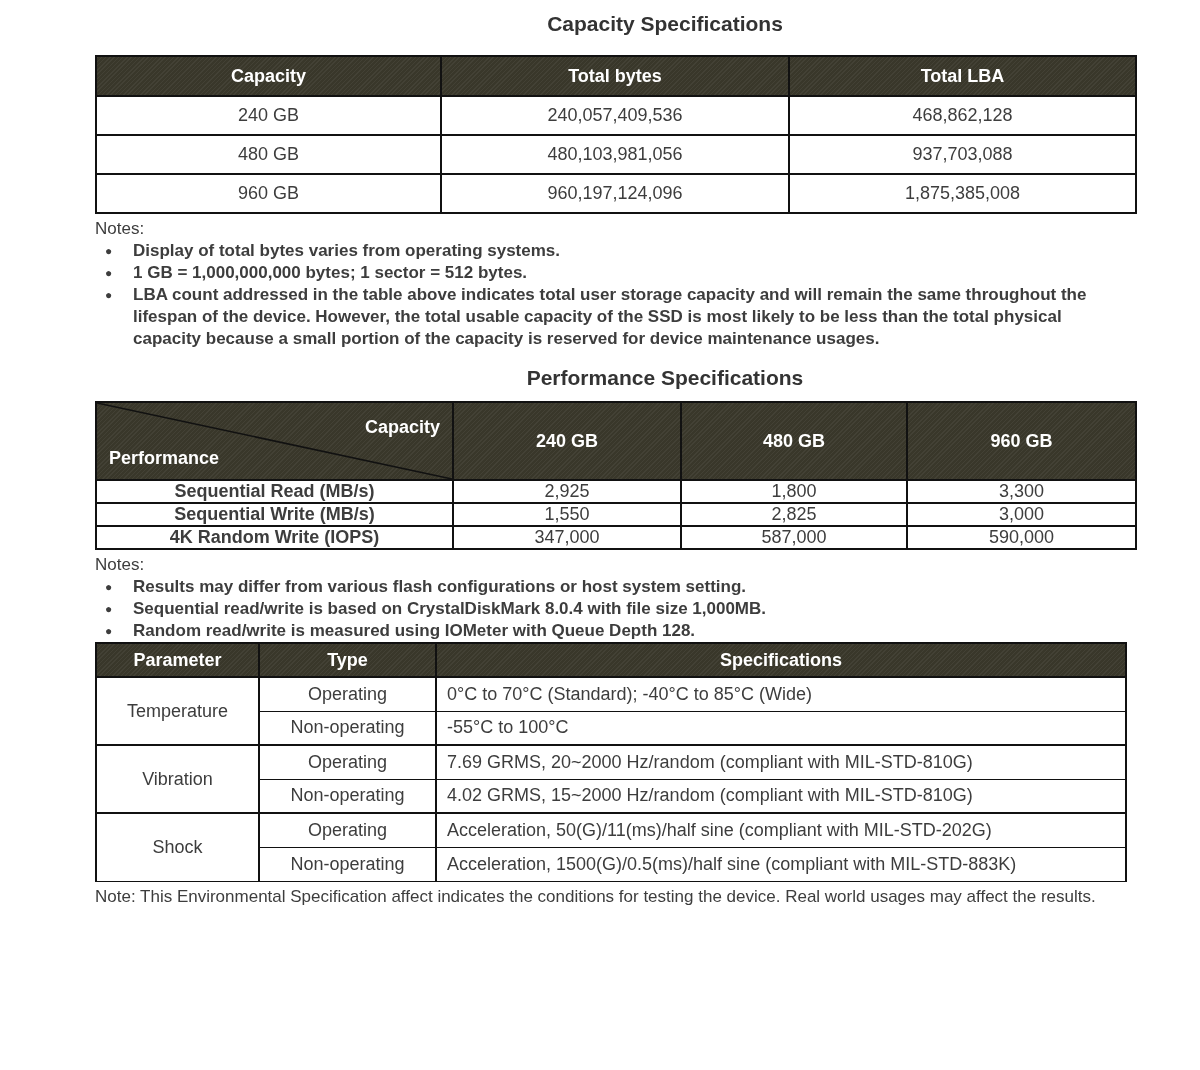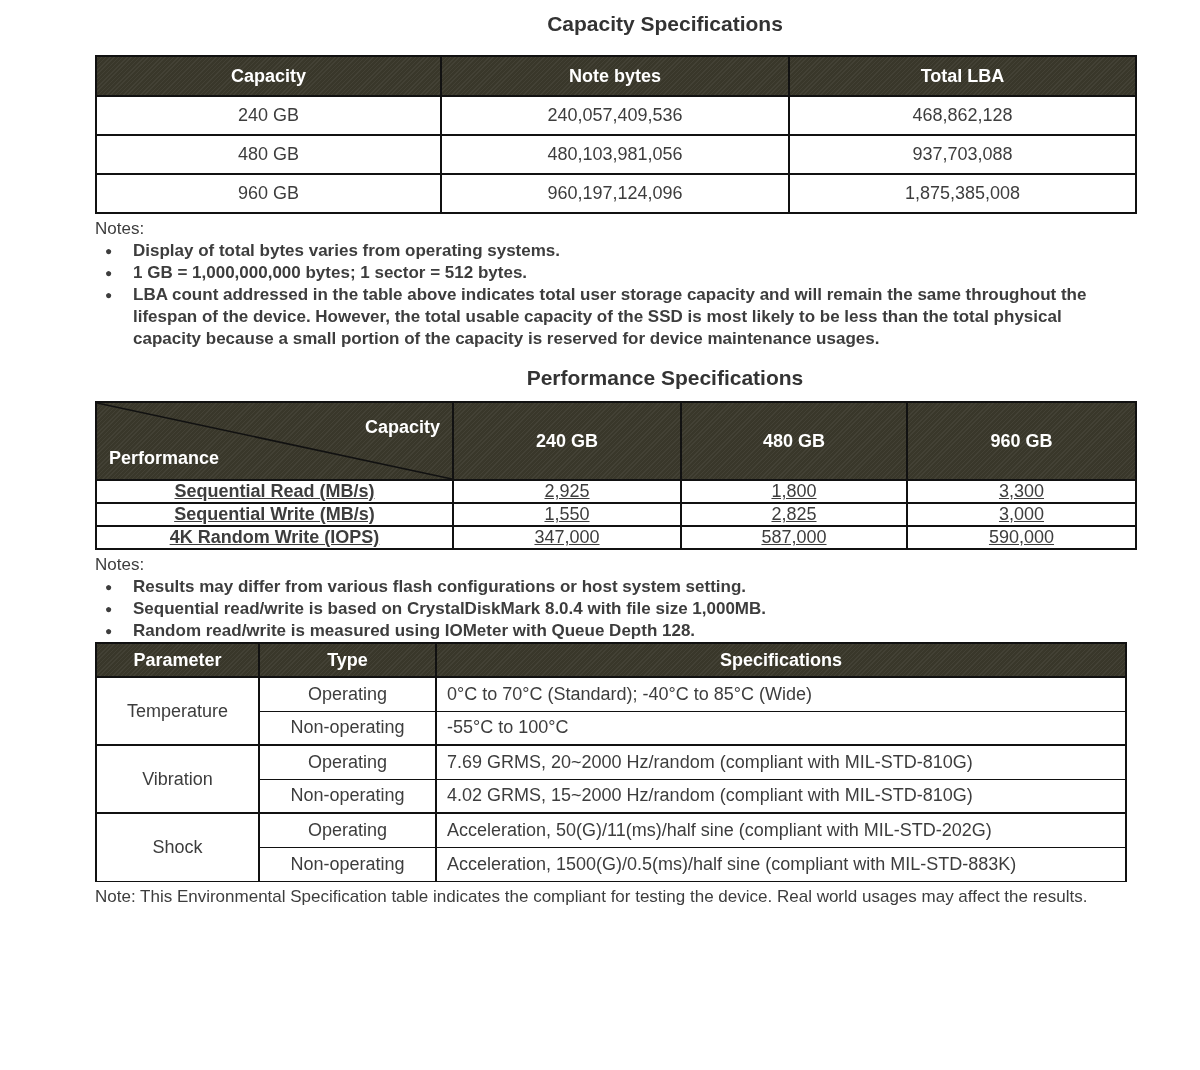--- a/index.html
+++ b/index.html
@@ -54,21 +54,21 @@
     background-color: #39372a;
     background-image: repeating-linear-gradient(135deg,
       rgba(255,255,255,0.05) 0px, rgba(255,255,255,0.05) 1px,
       transparent 1px, transparent 3px);
     color: #ffffff;
     font-weight: bold;
   }
   .cap-table thead tr { height: 40px; }
   .cap-table tbody tr { height: 39px; }
   .perf-table thead tr { height: 78px; }
-  .perf-table tbody tr { height: 22px; text-decoration: underline; }
+  .perf-table tbody tr { height: 22px; }
   .env-table thead tr { height: 34px; }
   .env-table tbody tr { height: 34px; }
 
   .perf-table tbody td.row-label { font-weight: bold; }
 
   .corner-cell { position: relative; }
   .corner-cell svg.diag {
     position: absolute;
     left: 0; top: 0;
     width: 100%; height: 100%;
@@ -134,21 +134,21 @@
 
   <table class="spec-table cap-table">
     <colgroup>
         <col style="width:345px">
         <col style="width:348px">
         <col style="width:347px">
       </colgroup>
     <thead>
       <tr>
         <th>Capacity</th>
-        <th>Note bytes</th>
+        <th>Total bytes</th>
         <th>Total LBA</th>
       </tr>
     </thead>
     <tbody>
       <tr>
         <td>240 GB</td>
         <td>240,057,409,536</td>
         <td>468,862,128</td>
       </tr>
       <tr>
@@ -279,15 +279,15 @@
         <td>Operating</td>
         <td class="spec">Acceleration, 50(G)/11(ms)/half sine (compliant with MIL-STD-202G)</td>
       </tr>
       <tr>
         <td>Non-operating</td>
         <td class="spec">Acceleration, 1500(G)/0.5(ms)/half sine (compliant with MIL-STD-883K)</td>
       </tr>
     </tbody>
   </table>
 
-  <div class="footer-note">Note: This Environmental Specification table indicates the compliant for testing the device. Real world usages may affect the results.</div>
+  <div class="footer-note">Note: This Environmental Specification affect indicates the conditions for testing the device. Real world usages may affect the results.</div>
 
 </div>
 
 </body></html>

